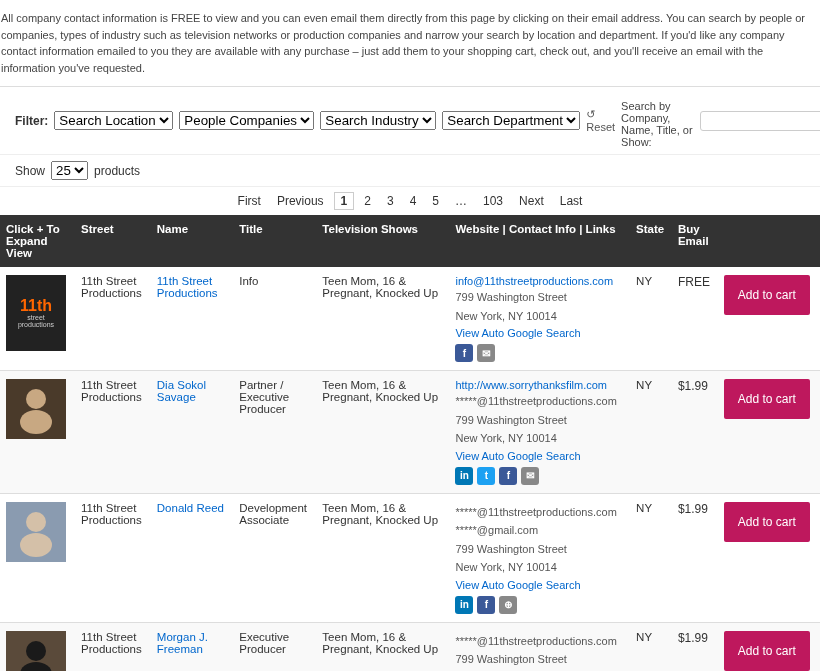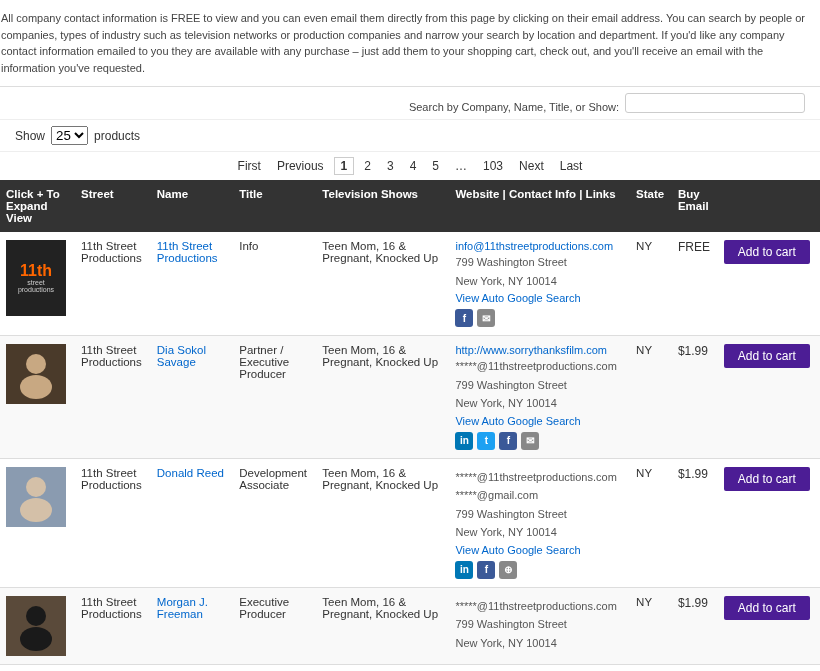--- a/index.html
+++ b/index.html
@@ -164,24 +164,24 @@
       cursor: pointer;
     }
     
     .social-fb { background: #3b5998; }
     .social-tw { background: #1da1f2; }
     .social-li { background: #0077b5; }
     .social-em { background: #888; }
     .social-web { background: #888; }
     
     .add-to-cart-btn {
-      background: #4c1d95;
+      background: #be185d;
       color: #fff;
       border: none;
-      padding: 5px 14px;
+      padding: 13px 14px;
       font-size: 12px;
       cursor: pointer;
       white-space: nowrap;
       border-radius: 2px;
     }
     
     .price-free { color: #333; font-size: 12px; }
     .price-paid { color: #333; font-size: 12px; }
     
     .contact-addr {
@@ -225,20 +225,36 @@
     .obfuscated { color: #555; }
   </style>
 </head>
 <body>
 
 <div class="top-description">
   <span>All company contact information is FREE to view and you can even email them directly from this page by clicking on their email address. You can search by people or companies, types of industry such as television networks or production companies and narrow your search by location and department. If you'd like any company contact information emailed to you they are available with any purchase – just add them to your shopping cart, check out, and you'll receive an email with the information you've requested.</span>
 </div>
 
 <div class="filter-show-row">
+  <div class="filter-show-section">
+    <span class="filter-label">Filter:</span>
+    <select>
+      <option>Search Location</option>
+    </select>
+    <select>
+      <option>People Companies</option>
+    </select>
+    <select>
+      <option>Search Industry</option>
+    </select>
+    <select>
+      <option>Search Department</option>
+    </select>
+    <a class="reset-link">↺ Reset</a>
+  </div>
   <div class="search-section">
     <span class="search-by-label">Search by Company, Name, Title, or Show:</span>
     <input class="search-by-input" type="text" style="">
   </div>
 </div>
 
 <div class="filter-show-row" style="border-bottom:1px solid #eee;">
   <span class="show-label">Show</span>
   <select>
     <option>25</option>

